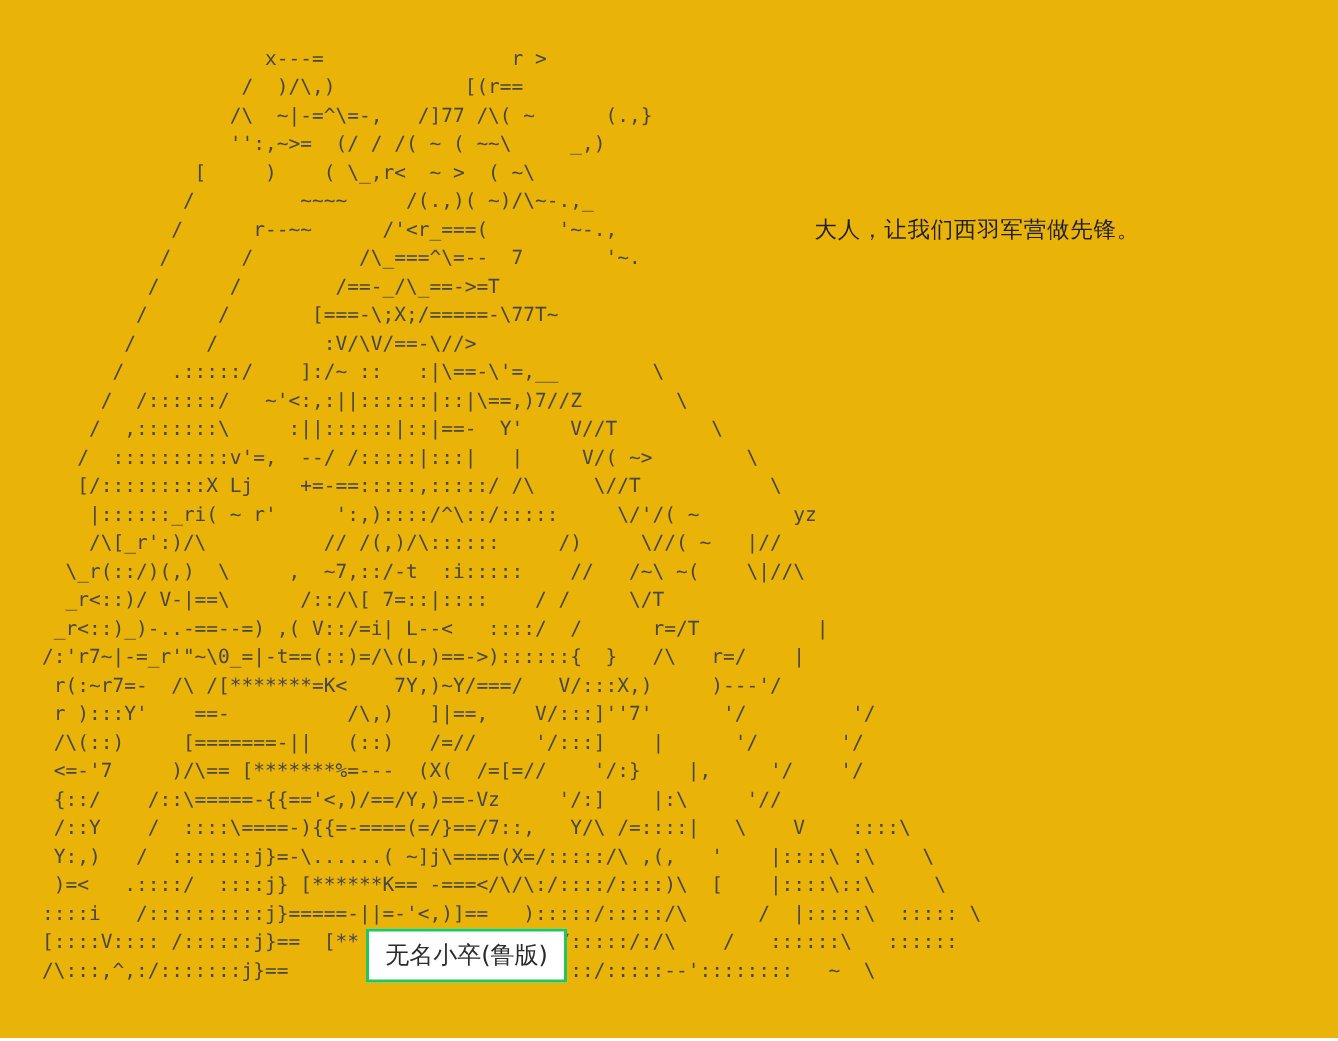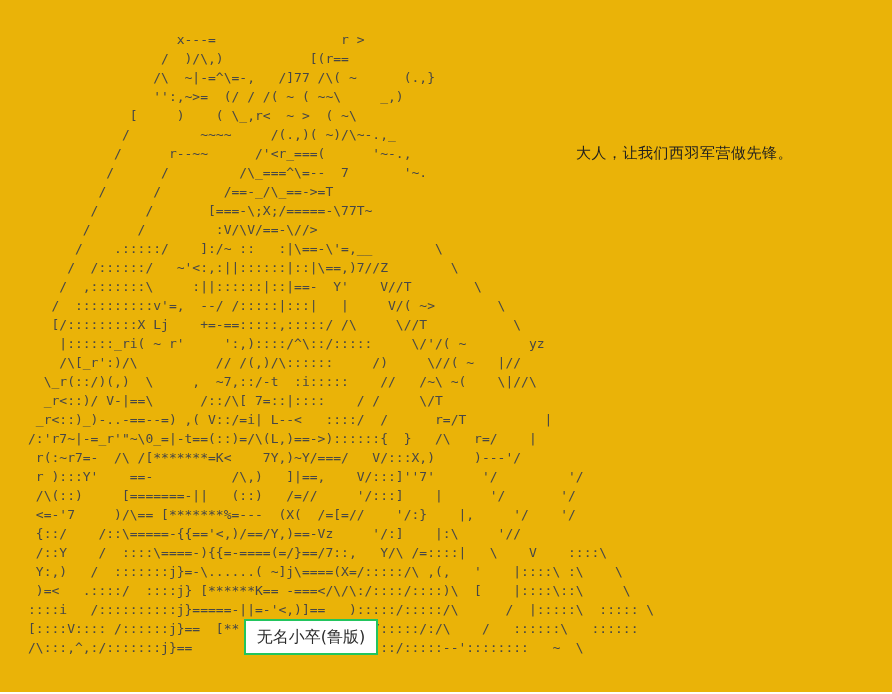--- a/index.html
+++ b/index.html
@@ -16,21 +16,21 @@
     margin:0;
     font-family:"DejaVu Sans Mono", monospace;
     font-size:13px;
     line-height:19px;
     color:#474747;
     white-space:pre;
     letter-spacing:0px;
   }
   .dialogue{
     position:absolute;
-    left:576px;top:144px;
+    left:543px;top:144px;
     font-family:"DejaVu Sans", "Liberation Sans", sans-serif;
     font-size:15px;
     color:#1f1f1f;
     letter-spacing:0.5px;
   }
   .dialogue p{margin:0 0 18px 0;}
   .nameplate{
     position:absolute;
     left:244px;top:619px;
     width:130px;height:32px;

